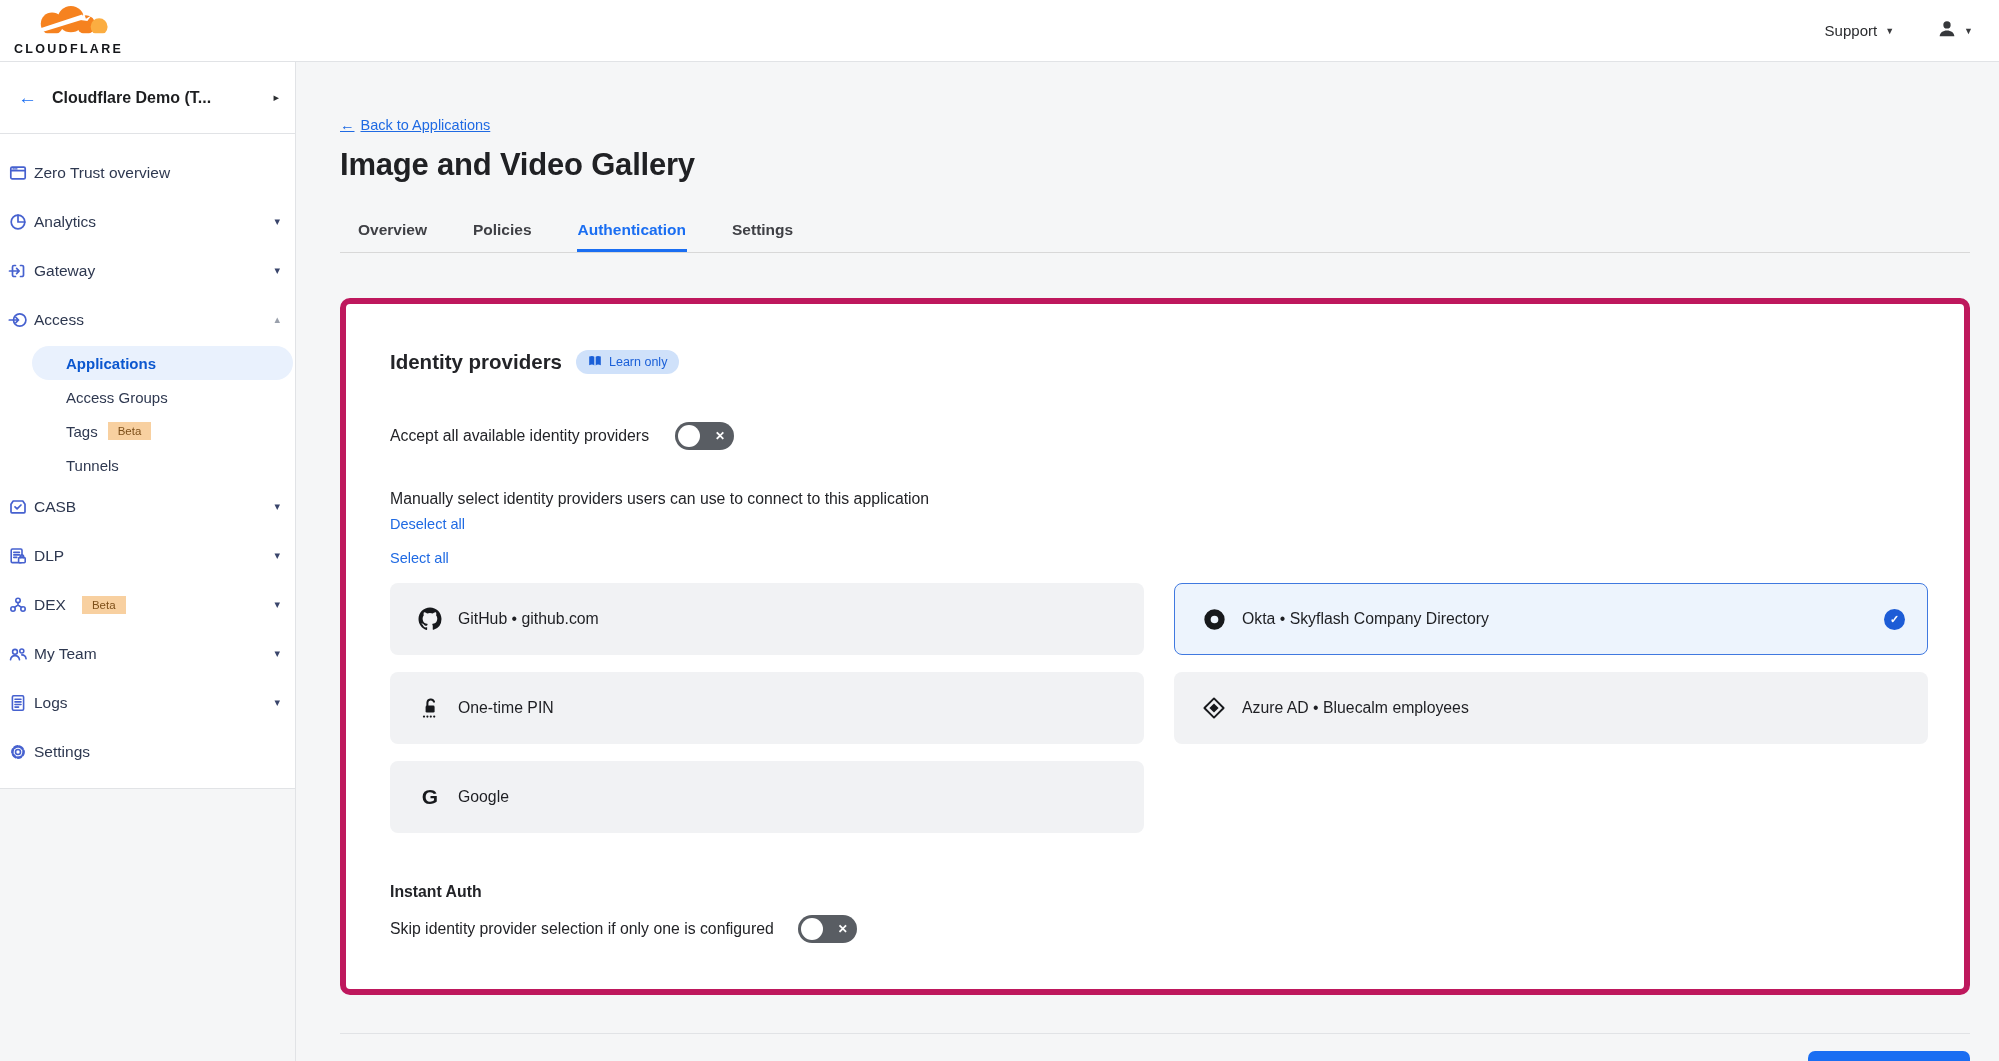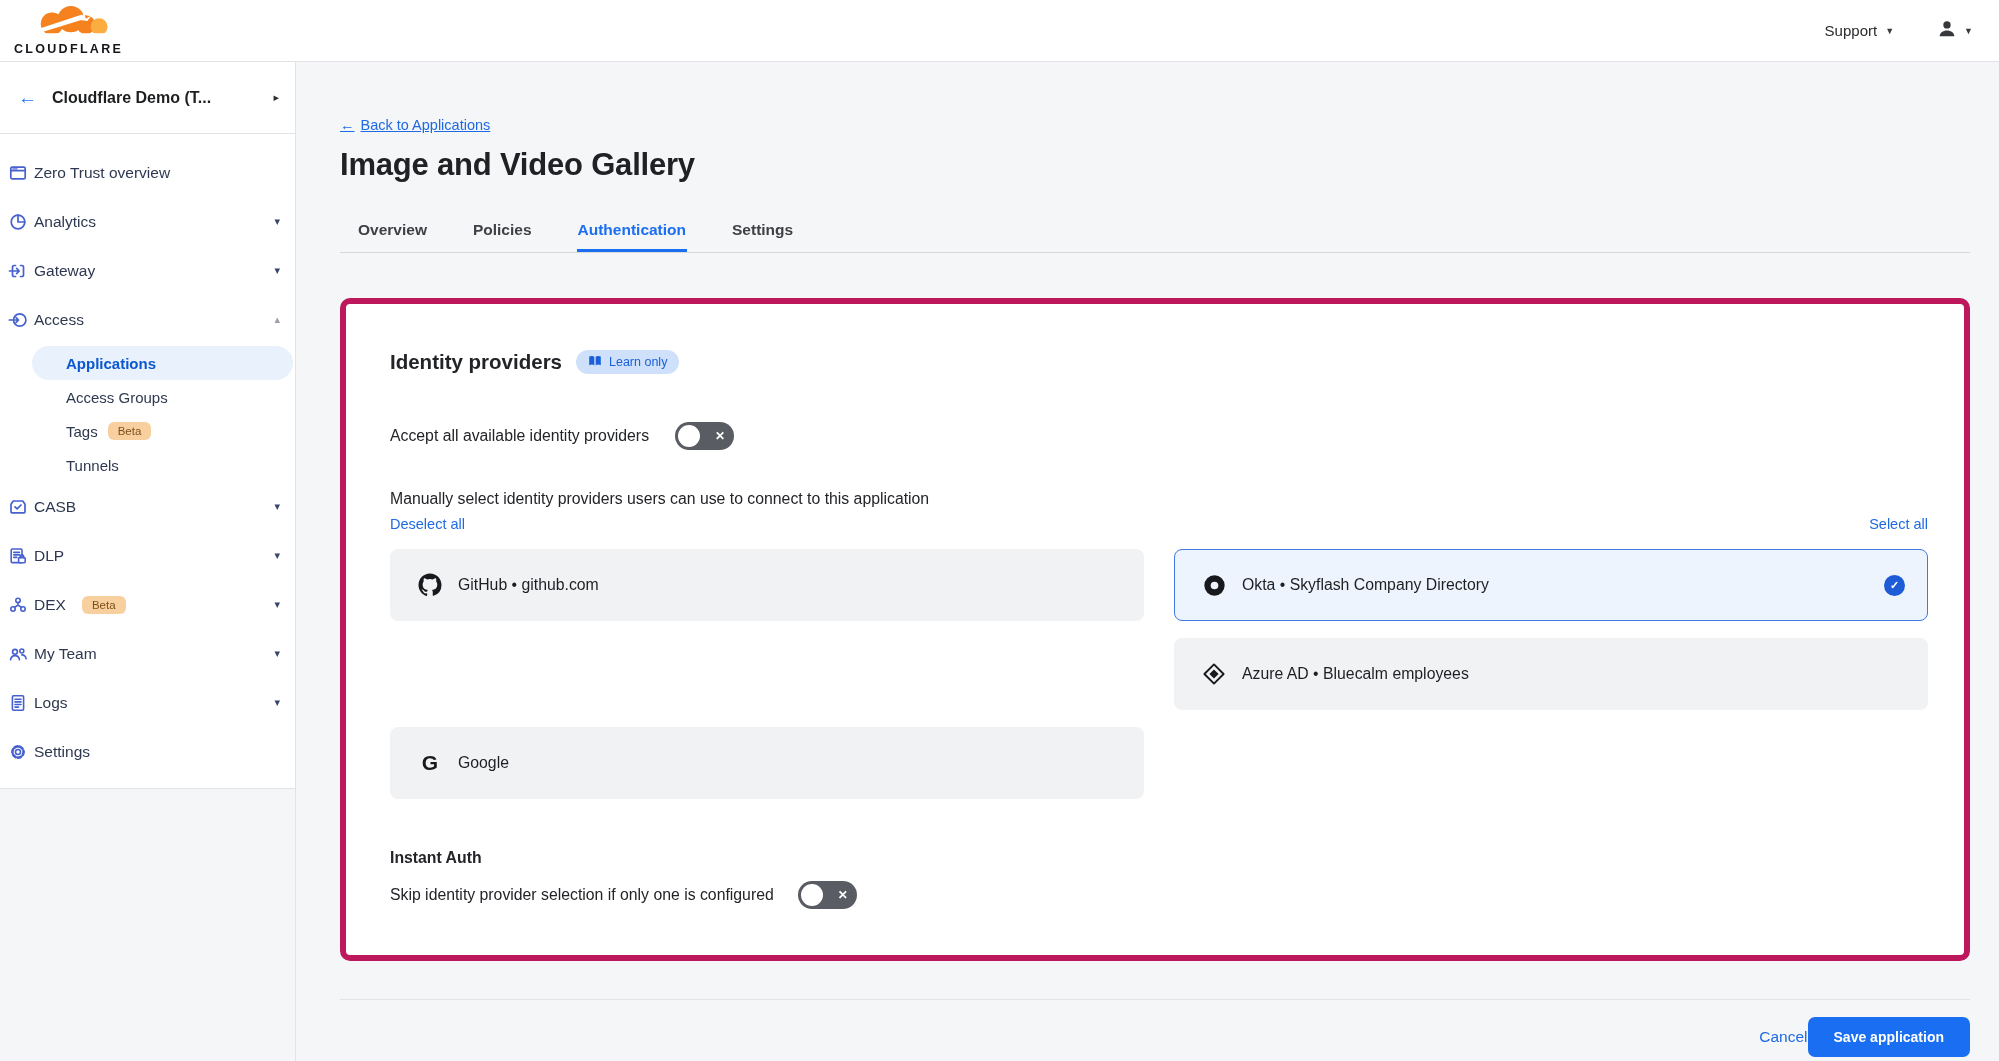--- a/index.html
+++ b/index.html
@@ -43,21 +43,21 @@
   .nav-label { font-size:15.5px; color:var(--sidebar-text); }
   .caret { margin-left:auto; font-size:11px; color:#39456b; }
   .caret.up { color:#9aa0ac; }
 
   .sub-item { height:34px; display:flex; align-items:center; padding-left:66px;
     font-size:15px; color:var(--sidebar-text); cursor:pointer; }
   .sub-item.active { margin:2px 2px 0 32px; padding-left:34px; height:34px;
     background:var(--active-item-bg); border-radius:17px;
     color:var(--active-item); font-weight:700; }
   .beta-badge { margin-left:10px; background:var(--beta-bg); color:var(--beta-text);
-    font-size:11.5px; padding:3px 10px; border-radius:6px; }
+    font-size:11.5px; padding:3px 10px; border-radius:0; }
 
   
   .content { flex:1; padding:54px 29px 0 44px; }
   .back-link { display:inline-flex; align-items:center; gap:6px; color:var(--link);
     font-size:14.5px; text-decoration:underline; cursor:pointer; }
   .page-title { margin-top:13px; font-size:31px; font-weight:700; color:var(--dark-text); letter-spacing:-0.2px; }
 
   .tabs { margin-top:28px; display:flex; gap:44px; padding-left:17px;
     border-bottom:1px solid #d8d8d8; }
   .tab { padding:10px 1px 13px; font-size:15.5px; font-weight:700; color:#3f4045; cursor:pointer; }
@@ -75,21 +75,21 @@
   .toggle-row { margin-top:48px; display:flex; align-items:center; gap:26px; }
   .row-label { font-size:15.8px; color:#232428; }
   .toggle { position:relative; width:59px; height:28px; border-radius:14px;
     background:var(--toggle-bg); display:flex; align-items:center;
     justify-content:flex-end; padding-right:9px; cursor:pointer; flex:none; }
   .knob { position:absolute; left:3px; top:3px; width:22px; height:22px;
     border-radius:50%; background:#fff; }
   .toggle-x { color:#fff; font-size:12px; font-weight:700; }
 
   .manual-text { margin-top:40px; font-size:15.8px; color:#232428; }
-  .links-row { margin-top:8px; display:flex; justify-content:space-between; gap:18px; }
+  .links-row { margin-top:8px; display:flex; justify-content:flex-end; gap:18px;flex-direction:column; }
   .sel-link { font-size:14.5px; color:var(--link); cursor:pointer; }
 
   .idp-grid { margin-top:17px; display:grid; grid-template-columns:1fr 1fr;
     column-gap:30px; row-gap:17px; grid-auto-rows:72px; }
   .tile { background:var(--tile-bg); border:1px solid transparent; border-radius:8px;
     display:flex; align-items:center; gap:15px; padding:0 22px 0 26px;
     font-size:15.8px; color:#1e1f23; cursor:pointer; }
   .tile.selected { background:var(--selected-bg); border:1.5px solid var(--selected-border); }
   .c1r1{grid-column:1;grid-row:1} .c2r1{grid-column:2;grid-row:1}
   .c1r2{grid-column:1;grid-row:2} .c2r2{grid-column:2;grid-row:2}
@@ -353,20 +353,33 @@
         <div class="tile selected c2r1">
           <span class="idp-icon">
             <svg width="23" height="23" viewBox="0 0 24 24" fill="none">
               <circle cx="12" cy="12" r="7.3" stroke="#17191c" stroke-width="6.6"></circle>
             </svg>
             </span>
           <span>Okta • Skyflash Company Directory</span>
           <span class="check-badge">✓</span>
         </div>
 
+        <div class="tile c1r2">
+          <span class="idp-icon">
+            <svg width="24" height="24" viewBox="0 0 24 24" fill="none">
+              <path d="M9.4 9.6V6.8a3.4 3.4 0 0 1 6.6-1.1" stroke="#17191c" stroke-width="2" stroke-linecap="round"></path>
+              <rect x="7.6" y="9.6" width="9" height="7" rx="1.3" fill="#17191c"></rect>
+              <circle cx="6" cy="20.6" r="1.1" fill="#17191c"></circle>
+                <circle cx="9.4" cy="20.6" r="1.1" fill="#17191c"></circle>
+              <circle cx="12.8" cy="20.6" r="1.1" fill="#17191c"></circle>
+                <circle cx="16.2" cy="20.6" r="1.1" fill="#17191c"></circle>
+            </svg>
+            </span>
+          <span>One-time PIN</span>
+        </div>
 
         <div class="tile c2r2">
           <span class="idp-icon">
             <svg width="24" height="24" viewBox="0 0 24 24" fill="none">
               <path d="M12 2.4 21.6 12 12 21.6 2.4 12Z" stroke="#17191c" stroke-width="1.9" stroke-linejoin="round"></path>
               <path d="M12 7.4 16.6 12 12 16.6 7.4 12Z" fill="#17191c"></path>
             </svg>
             </span>
           <span>Azure AD • Bluecalm employees</span>
         </div>

